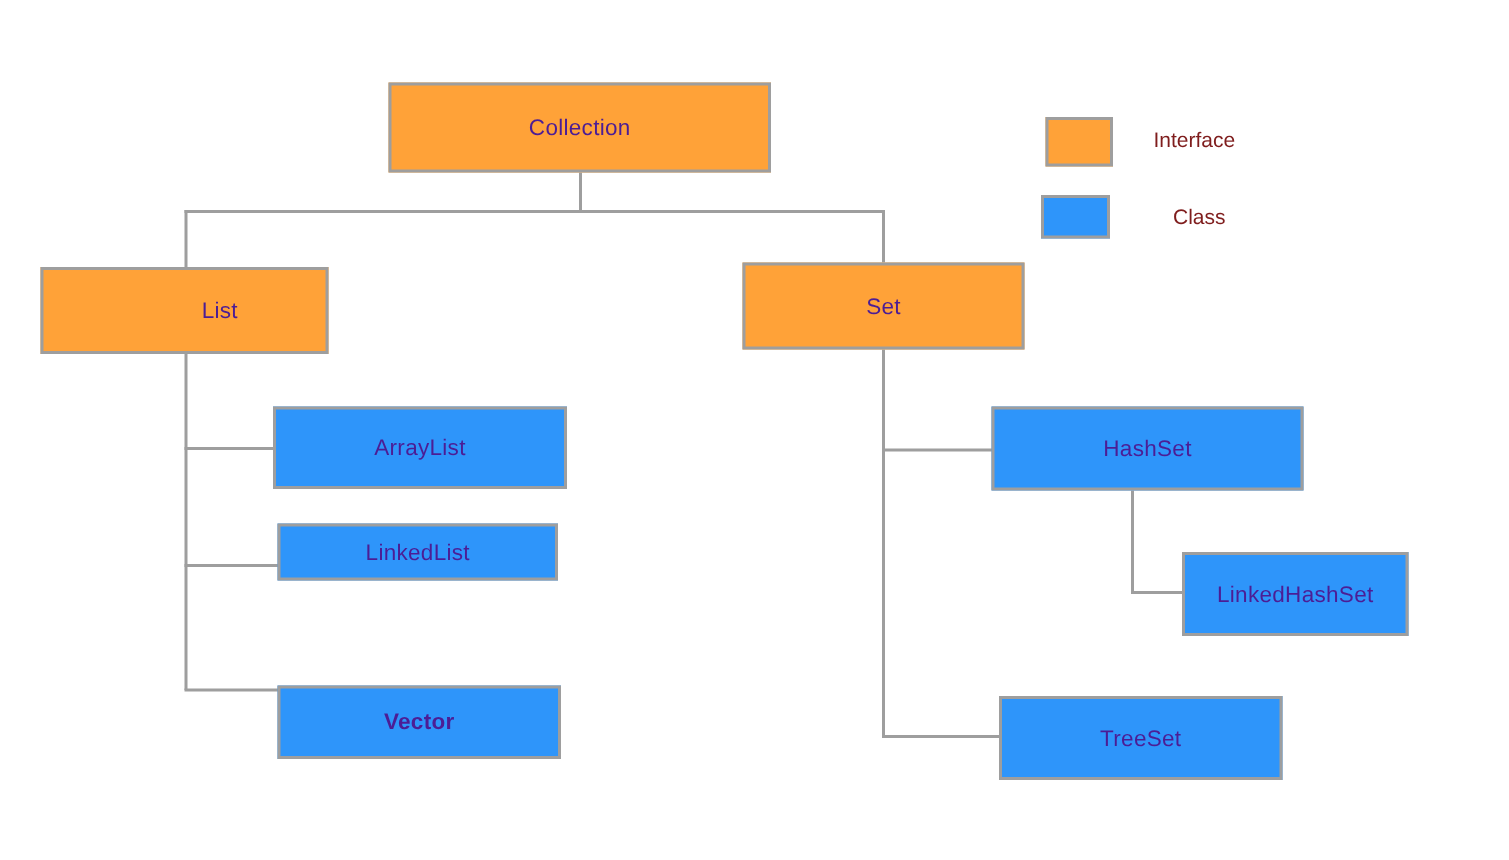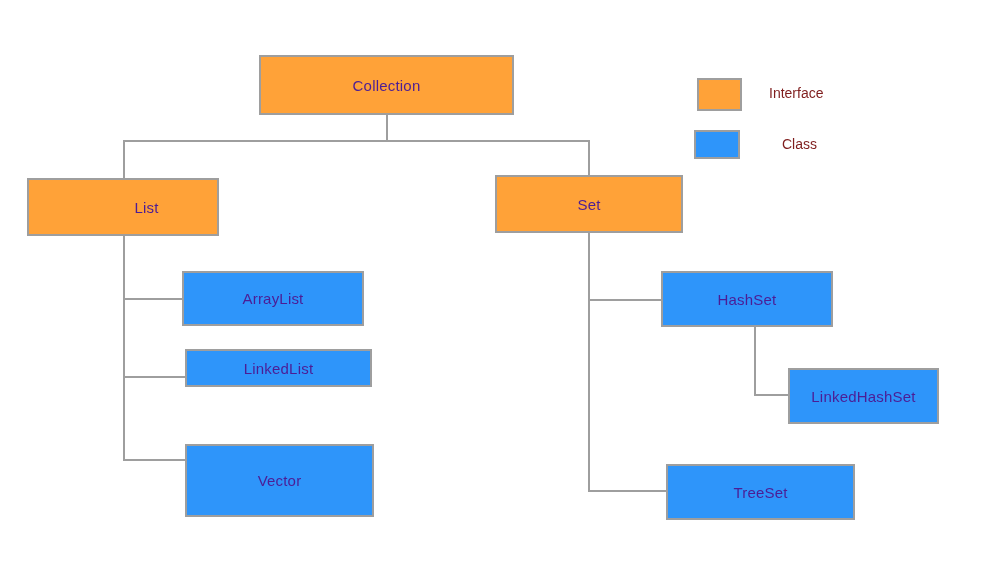--- a/index.html
+++ b/index.html
@@ -85,30 +85,30 @@
   <div id="node-layer">
       <div class="node interface" style="left: 259px; top: 55px; width: 255px; height: 60px;">
         <span>Collection</span>
       </div>
       <div class="node interface" style="left: 27px; top: 178px; width: 192px; height: 58px; padding-left: 47px;">
         <span>List</span>
       </div>
       <div class="node interface" style="left: 495px; top: 175px; width: 188px; height: 58px;">
         <span>Set</span>
       </div>
-      <div class="node klass" style="left: 182px; top: 271px; width: 182px; height: 55px; align-items: center;">
+      <div class="node klass" style="left: 182px; top: 271px; width: 196px; height: 55px; align-items: center;">
         <span>ArrayList</span>
       </div>
       <div class="node klass" style="left: 185px; top: 349px; width: 187px; height: 38px;">
         <span>LinkedList</span>
       </div>
-      <div class="node klass" style="left: 185px; top: 444px; width: 189px; height: 73px;">
+      <div class="node klass" style="left: 185px; top: 457px; width: 189px; height: 49px; font-weight: bold;">
         <span>Vector</span>
       </div>
-      <div class="node klass" style="left: 661px; top: 271px; width: 172px; height: 56px;">
+      <div class="node klass" style="left: 661px; top: 271px; width: 208px; height: 56px;">
         <span>HashSet</span>
       </div>
       <div class="node klass" style="left: 788px; top: 368px; width: 151px; height: 56px;">
         <span>LinkedHashSet</span>
       </div>
       <div class="node klass" style="left: 666px; top: 464px; width: 189px; height: 56px;">
         <span>TreeSet</span>
       </div>
     </div>
   <div id="legend-layer" class="legend">

